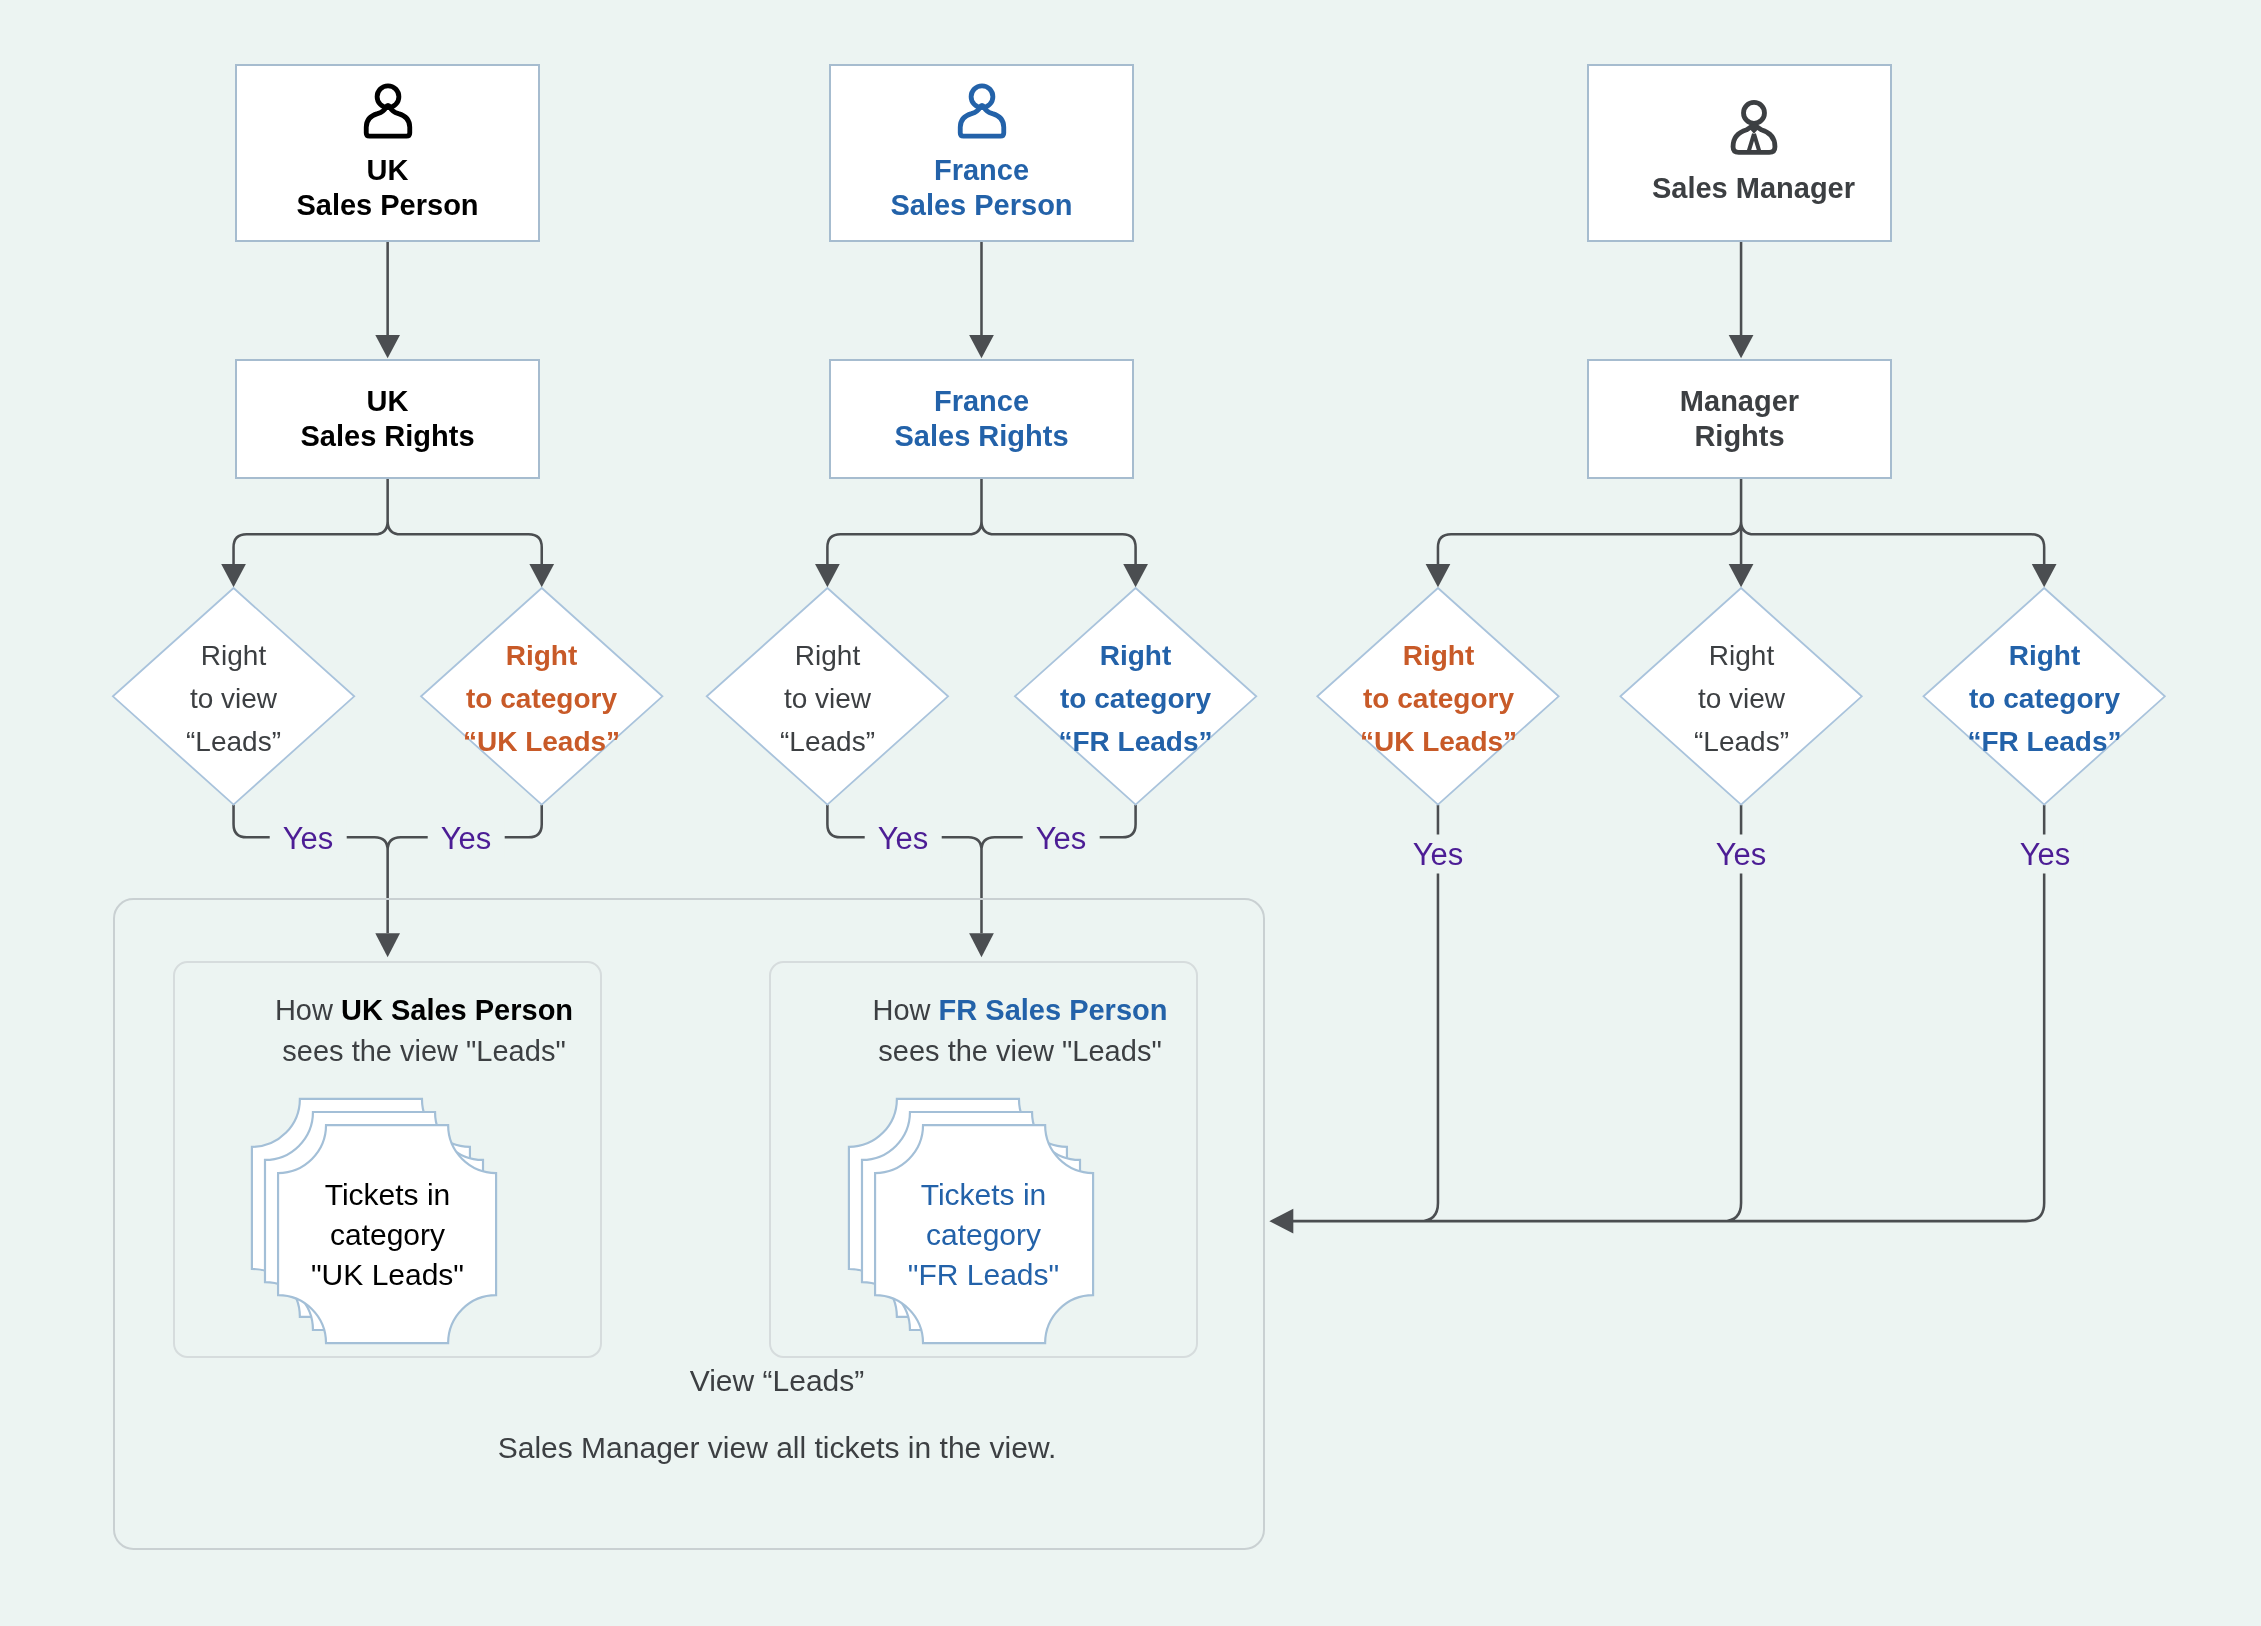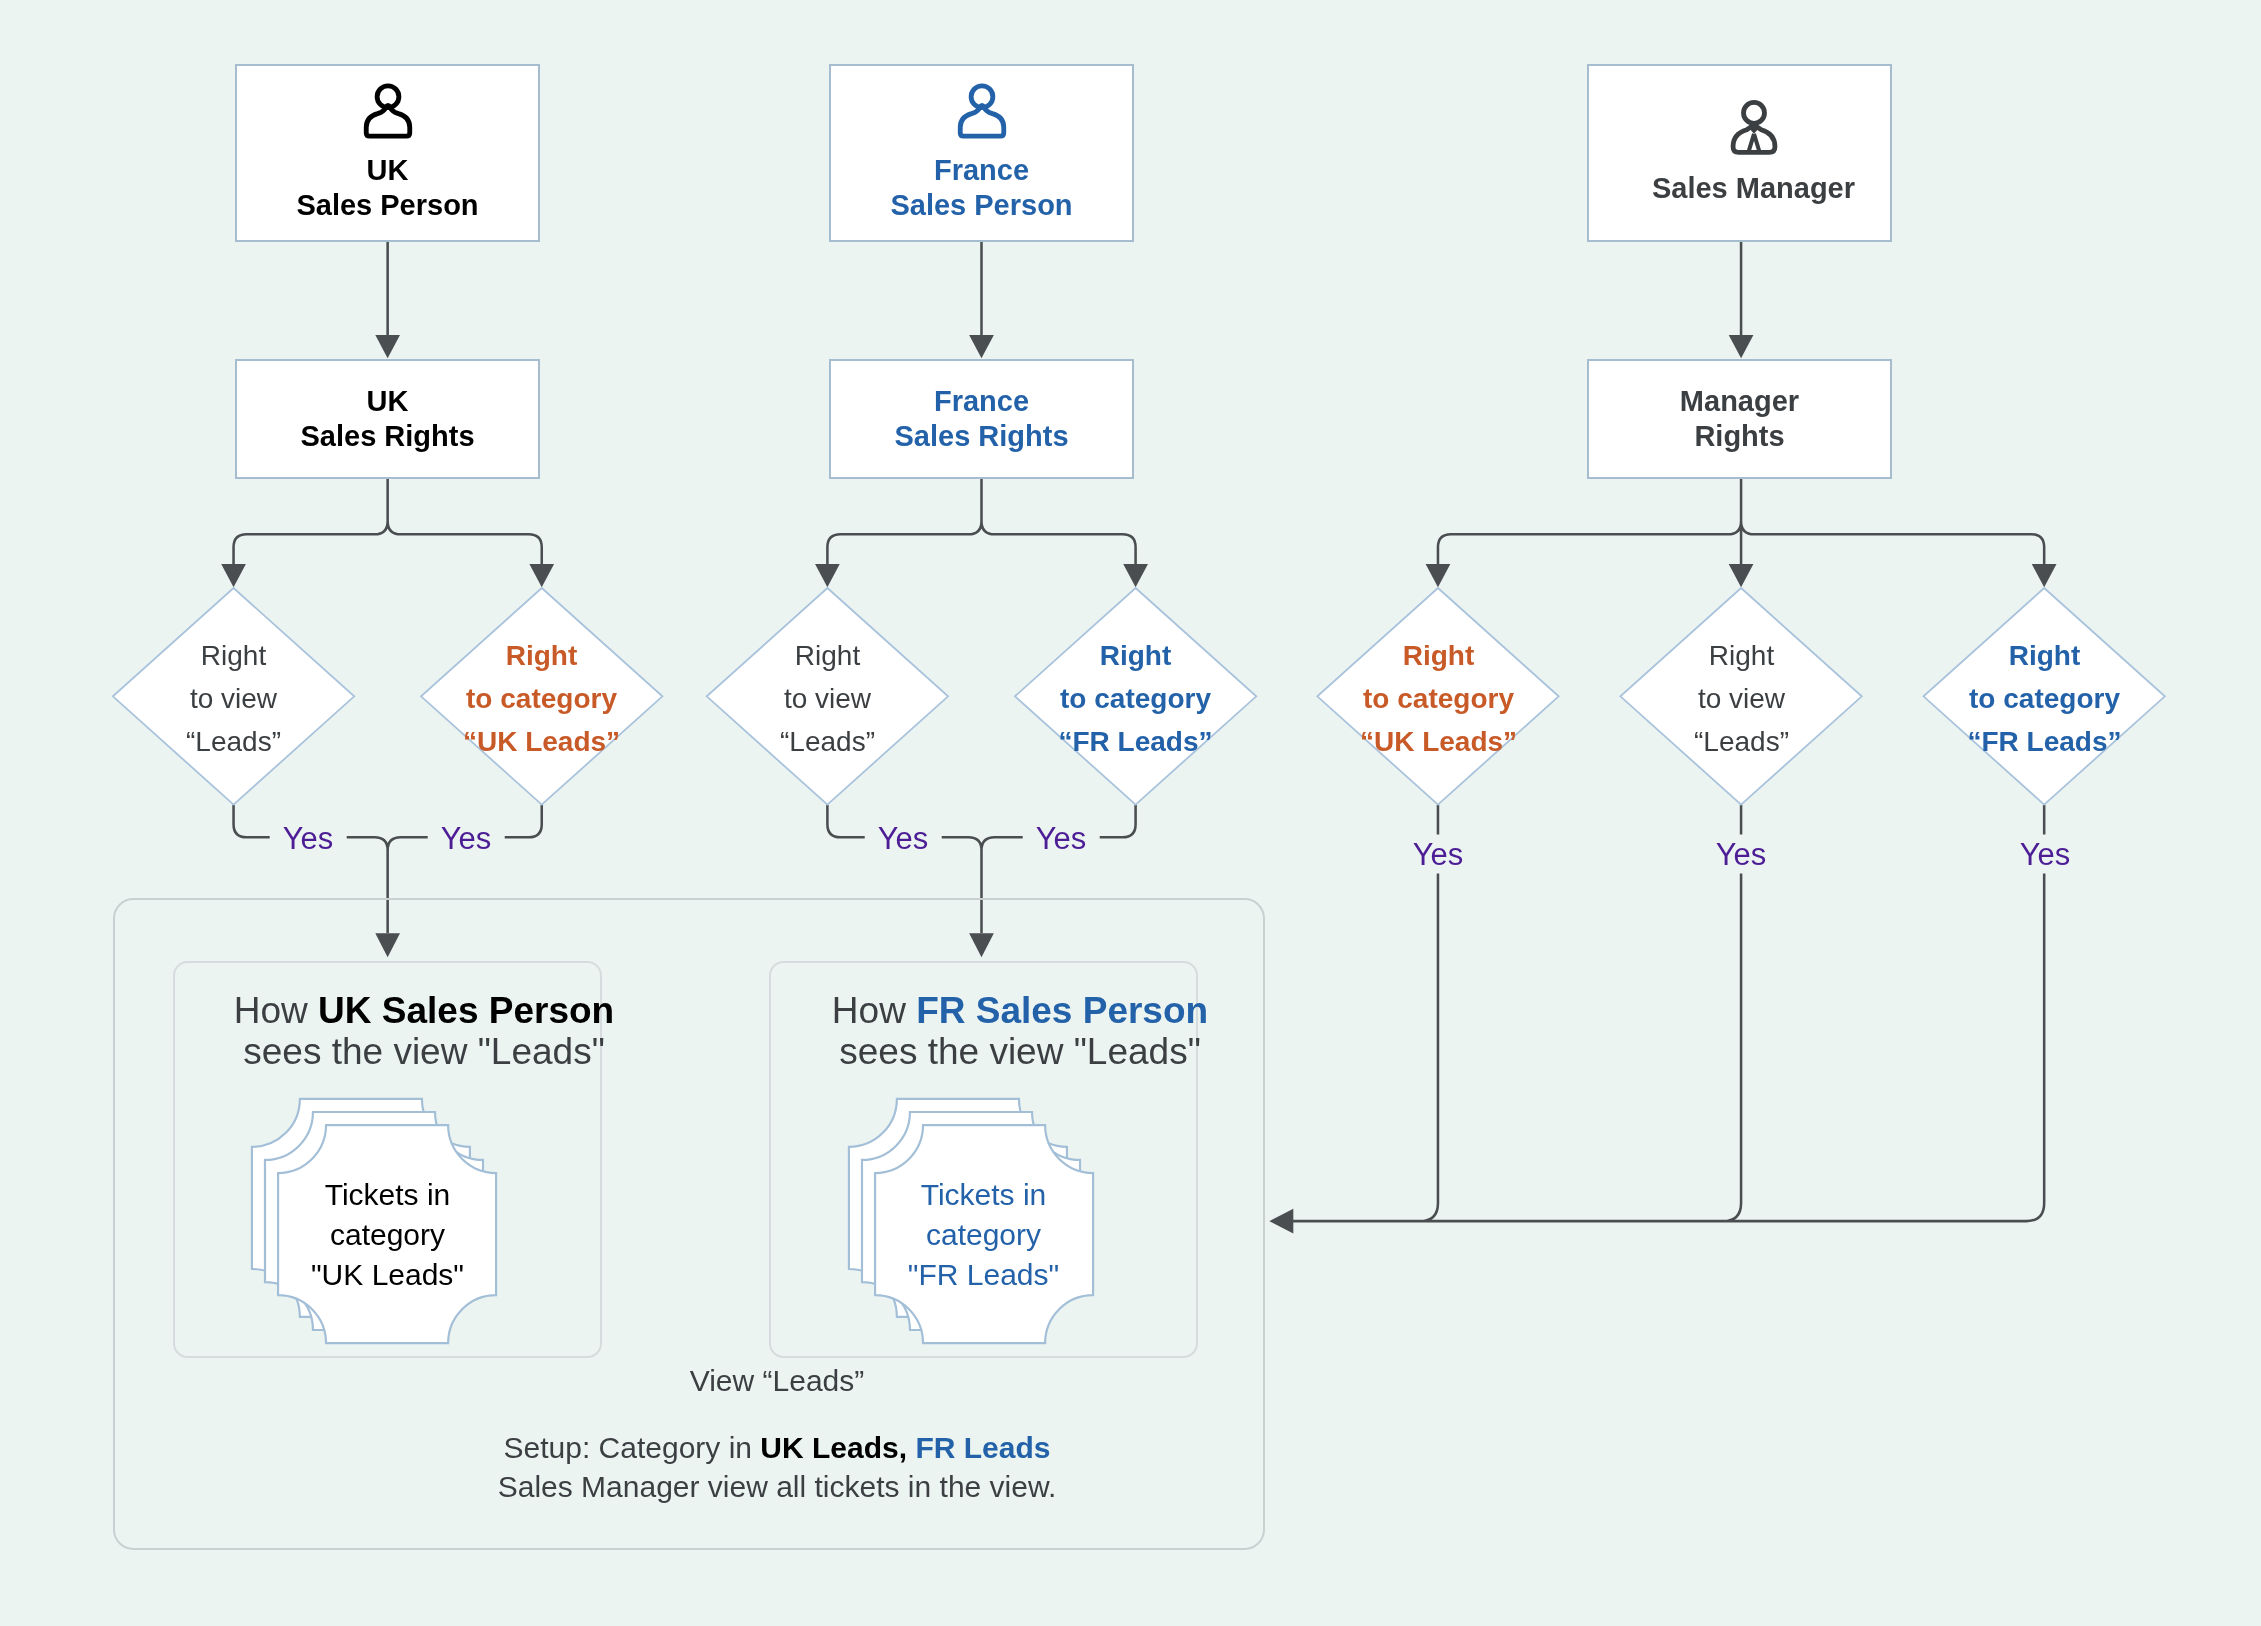--- a/index.html
+++ b/index.html
@@ -40,21 +40,21 @@
   .container-box{
     position:absolute;left:113px;top:898px;width:1152px;height:652px;
     border:2.2px solid #C9D0D2;border-radius:20.4px;box-sizing:border-box;
   }
   .panel{
     position:absolute;width:429px;height:397px;top:961px;
     border:2.2px solid #D6DCDD;border-radius:14.5px;box-sizing:border-box;
   }
   .panel-heading{
     position:absolute;width:502px;top:990px;text-align:center;
-    font-size:37px;line-height:41px;color:#3C3F42;
+    font-size:29px;line-height:41px;color:#3C3F42;
   }
   .ticket-text{
     position:absolute;width:233px;top:1175px;text-align:center;
     font-size:30px;line-height:40px;font-weight:normal;
   }
   .footer-line{
     position:absolute;left:113px;width:1328px;text-align:center;
     font-size:30px;color:#3C3F42;line-height:39px;
   }
 </style>
@@ -229,22 +229,17 @@
     </g>
   </svg>
   <div class="ticket-text c-blue" style="left:867px;">
     <div>Tickets in</div>
       <div>category</div>
       <div>"FR Leads"</div>
   </div>
 
   <div class="footer-line" style="top:1361px;">View “Leads”</div>
   <div class="footer-line" style="top:1428px;">
-    <div>
-      <span>Setup: Category in</span>
-      <span class="c-orange bold">UK Leads,</span>
-      <span class="c-blue bold">FR Leads</span>
-    </div>
     <div>Sales Manager view all tickets in the view.</div>
   </div>
 
 </div>
 
 
 </body></html>

